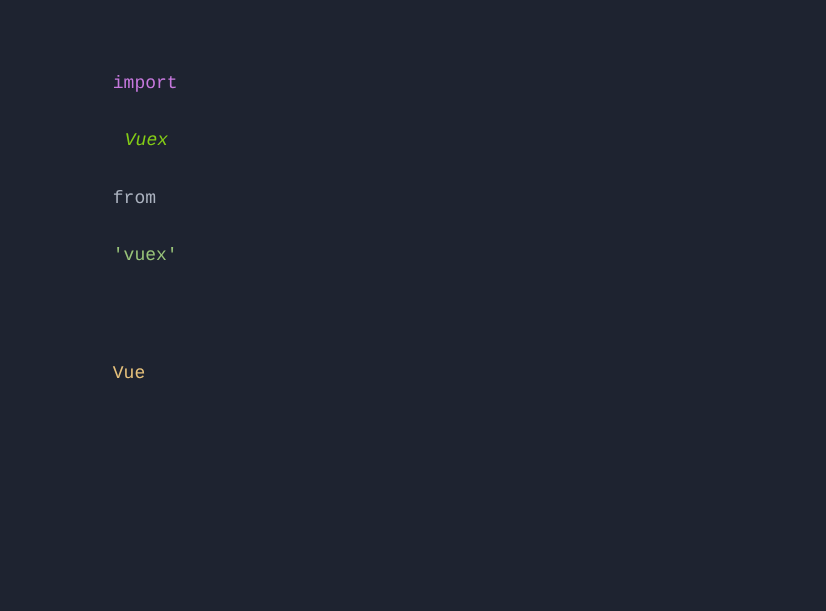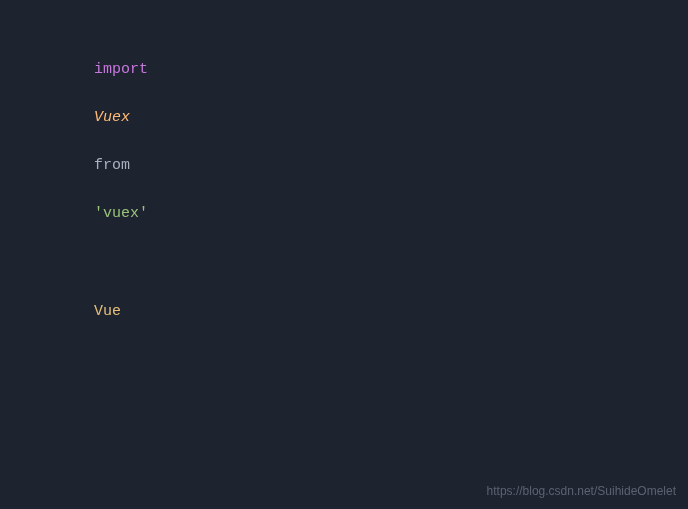--- a/index.html
+++ b/index.html
@@ -55,21 +55,21 @@
     .code-content {
       padding-left: 8px;
       white-space: pre;
     }
 
     
     .kw-import { color: #c678dd; } 
     .kw-from { color: #abb2bf; }   
     .str { color: #98c379; }        
     .cls { color: #e5c07b; }        
-    .cls-italic { color: #fdba74; font-style: italic; } 
+    .cls-italic { color: #84cc16; font-style: italic; margin-left: 10px; } 
     .plain { color: #abb2bf; }
 
     .watermark {
       position: absolute;
       bottom: 8px;
       right: 12px;
       color: #5c6370;
       font-size: 12px;
       font-family: Arial, sans-serif;
     }
@@ -113,14 +113,13 @@
     <div class="code-content">
       <span class="cls">Vue</span>
       
       
       
       
       
     </div>
   </div>
 
-  <div class="watermark">https://blog.csdn.net/SuihideOmelet</div>
 </div>
 
 </body></html>

